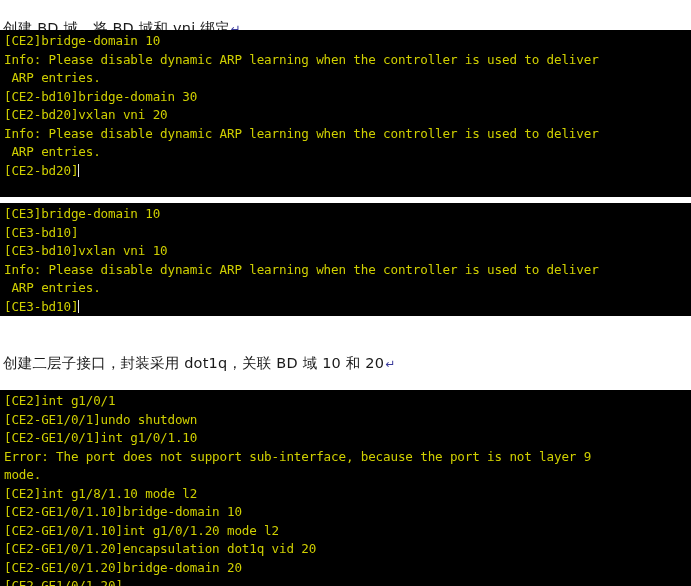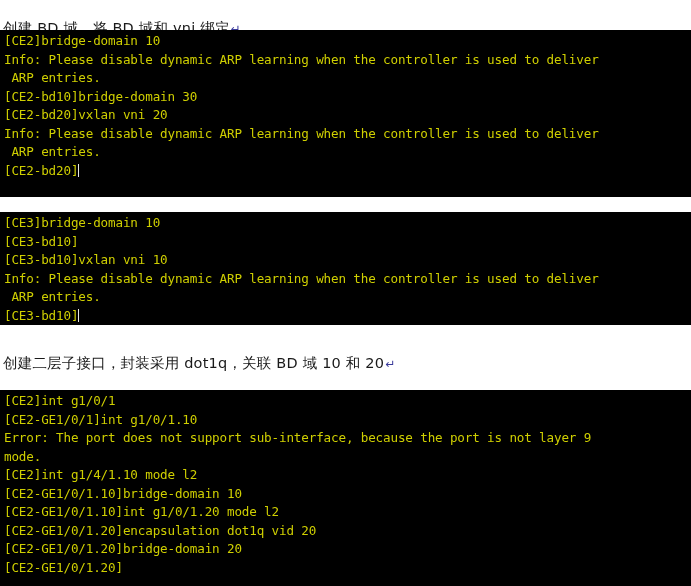--- a/index.html
+++ b/index.html
@@ -80,21 +80,21 @@
     content: "";
     display: inline-block;
     width: 1px;
     height: 13px;
     background: #e8e8e8;
     vertical-align: -2px;
     margin-left: 0px;
   }
 
   #console-1 { top: 30px;  height: 167px; }
-  #console-2 { top: 212px; height: 113px; }
+  #console-2 { top: 203px; height: 113px; }
   #console-3 { top: 374px; height: 212px; margin-top: 16px; }
 </style>
 </head>
 <body>
 
 <div class="page">
 
   <p class="caption" id="caption-top"><span>创建 BD 域，将 BD 域和 </span><span class="misspell">vni</span><span> 绑定</span><span class="pilcrow">↵</span></p>
 
   <div class="console" id="console-1">
@@ -114,24 +114,25 @@
     <div class="console-line">[CE3-bd10]vxlan vni 10</div>
     <div class="console-line">Info: Please disable dynamic ARP learning when the controller is used to deliver</div>
     <div class="console-line"> ARP entries.</div>
     <div class="console-line cursor">[CE3-bd10]</div>
   </div>
 
   <p class="caption" id="caption-mid"><span>创建二层子接口，封装采用 dot1q，关联 BD 域 10 和 20</span><span class="pilcrow">↵</span></p>
 
   <div class="console" id="console-3">
     <div class="console-line">[CE2]int g1/0/1</div>
+    <div class="console-line">[CE2-GE1/0/1]undo shutdown</div>
     <div class="console-line">[CE2-GE1/0/1]int g1/0/1.10</div>
     <div class="console-line">Error: The port does not support sub-interface, because the port is not layer 9</div>
     <div class="console-line">mode.</div>
-    <div class="console-line">[CE2]int g1/4/1.10 mode l2</div>
+    <div class="console-line">[CE2]int g1/8/1.10 mode l2</div>
     <div class="console-line">[CE2-GE1/0/1.10]bridge-domain 10</div>
     <div class="console-line">[CE2-GE1/0/1.10]int g1/0/1.20 mode l2</div>
     <div class="console-line">[CE2-GE1/0/1.20]encapsulation dot1q vid 20</div>
     <div class="console-line">[CE2-GE1/0/1.20]bridge-domain 20</div>
     <div class="console-line">[CE2-GE1/0/1.20]</div>
   </div>
 
 </div>
 
 </body></html>

